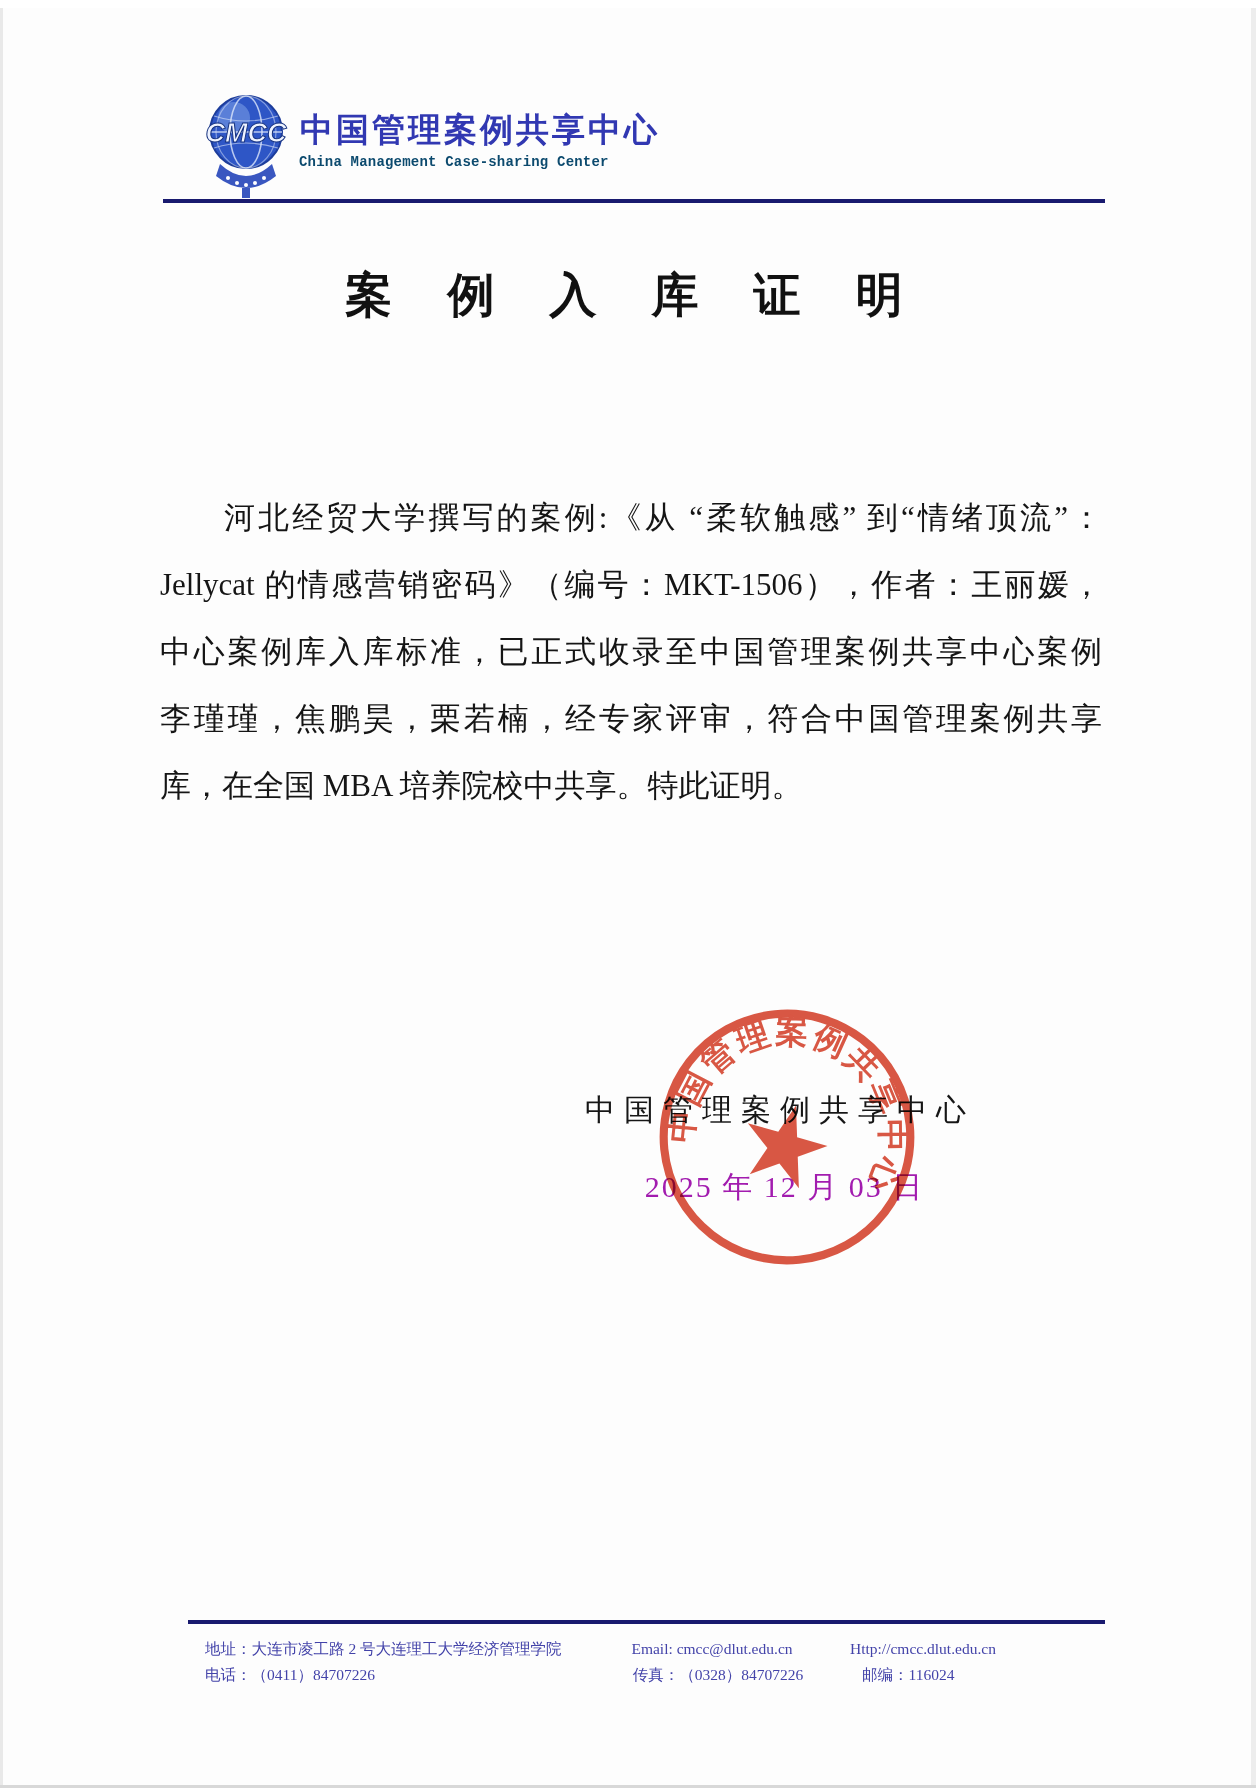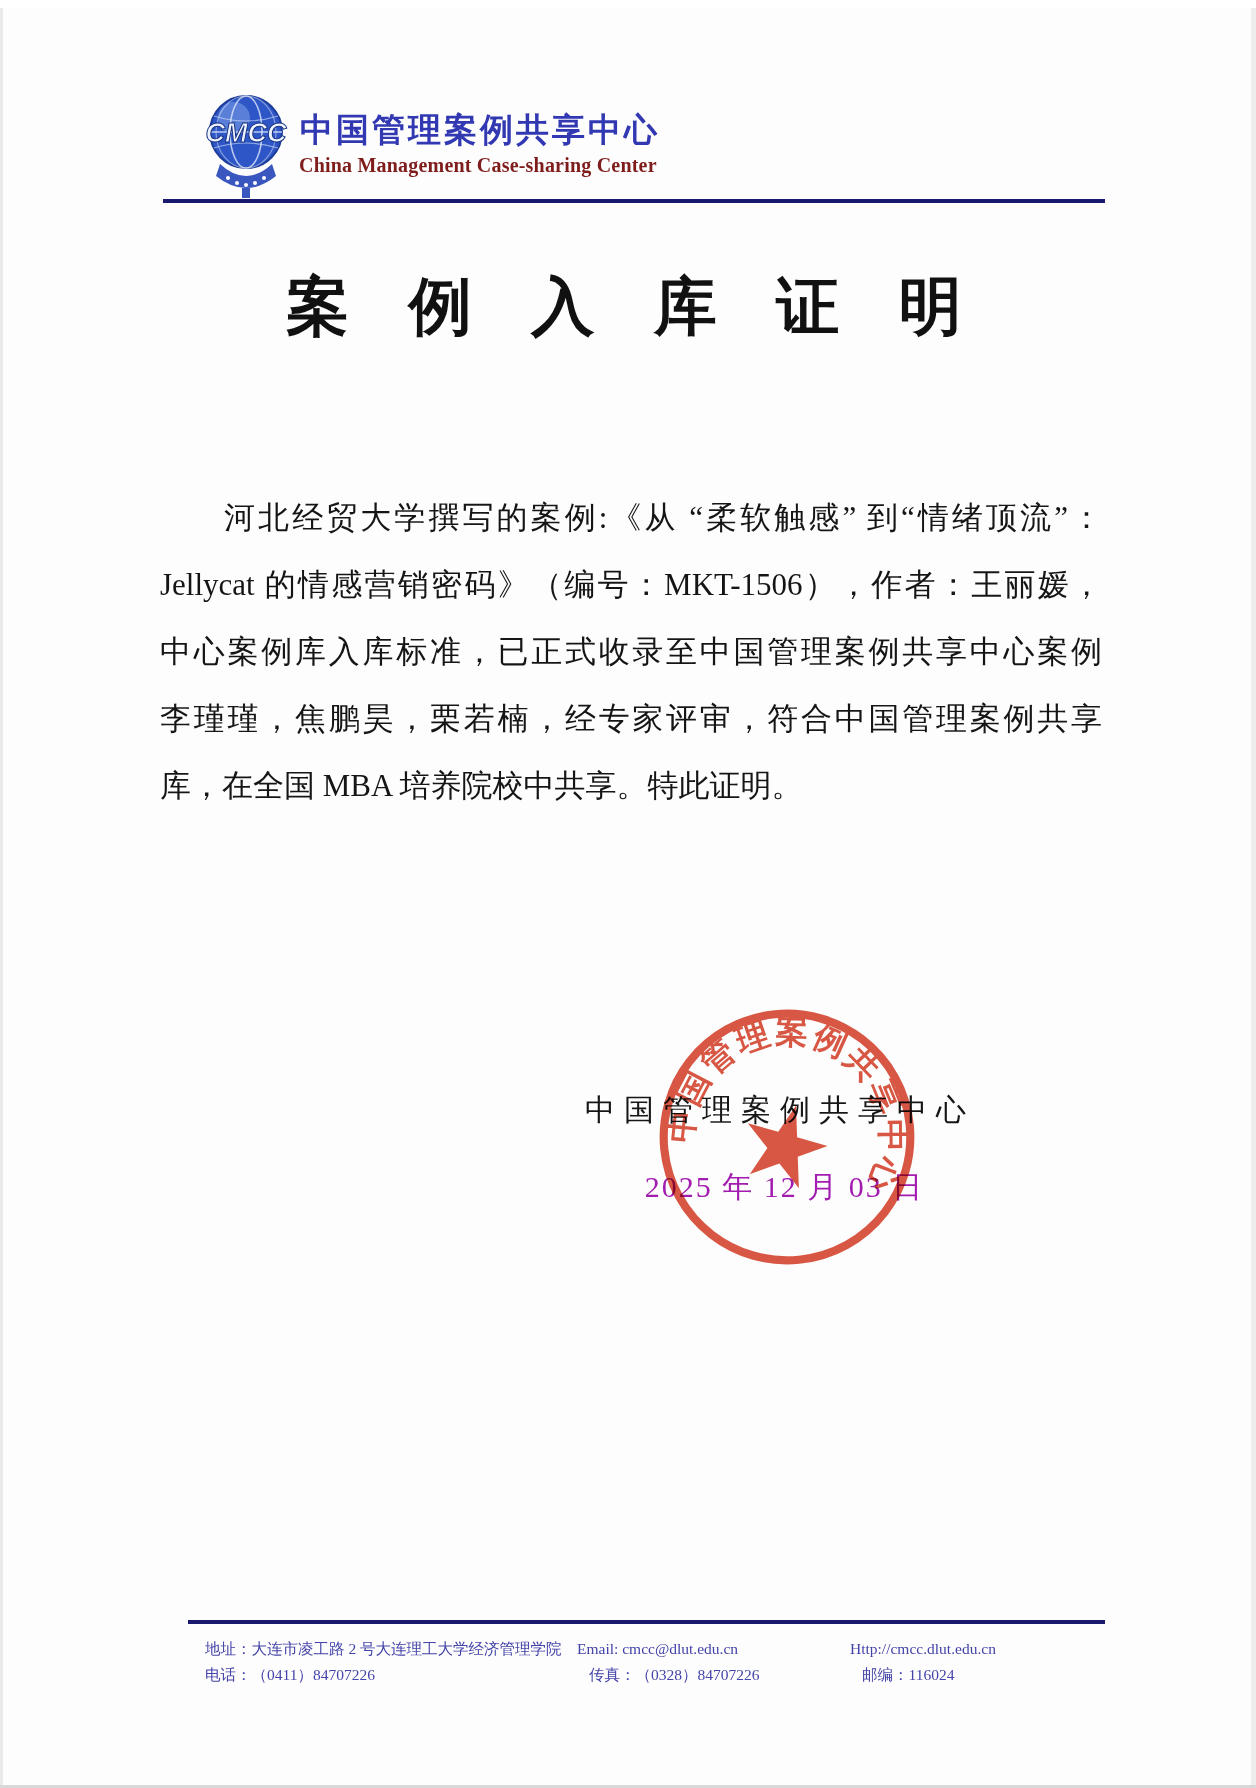--- a/index.html
+++ b/index.html
@@ -27,37 +27,37 @@
   #org-zh {
     position: absolute; left: 300px; top: 100px;
     width: 560px;
     font-size: 33px; font-weight: bold;
     color: #3138b2; letter-spacing: 3px;
     font-family: "Liberation Serif", serif;
   }
   #org-en {
     position: absolute; left: 299px; top: 146px;
     width: 560px;
-    font-size: 20px; font-weight: bold;
-    color: #7f1d1d; letter-spacing: 0.2px;
-    font-family: Liberation Serif, serif;
+    font-size: 14px; font-weight: bold;
+    color: #0c4a6e; letter-spacing: 0.2px;
+    font-family: Liberation Mono, monospace;
   }
   #header-rule {
     position: absolute; left: 163px; top: 191px;
     width: 942px; height: 4px; background: #191a6f;
   }
 
   
   #doc-title {
     position: absolute; left: 160px; top: 256px;
     width: 942px;
     text-align: center;
     font-family: "Liberation Sans", sans-serif;
     font-weight: bold;
-    font-size: 63px;
+    font-size: 47px;
     letter-spacing: 14px;
     word-spacing: 14px;
     color: #111;
   }
 
   
   #body-text {
     position: absolute; left: 160px; top: 476px;
     width: 942px;
     font-size: 31px;
@@ -98,21 +98,21 @@
     position: absolute; left: 188px; top: 1612px;
     width: 917px; height: 4px; background: #191a6f;
   }
   .fcol {
     position: absolute; top: 1628px;
     font-size: 15.5px; line-height: 26px;
     color: #4343a9;
     font-family: "Liberation Serif", serif;
   }
   #fcol-1 { left: 205px; width: 370px; }
-  #fcol-2 { left: 577px; width: 270px; }
+  #fcol-2 { left: 577px; width: 270px; text-align: center; }
   #fcol-3 { left: 850px; width: 260px; }
   #fcol-2 .frow2, #fcol-3 .frow2 { padding-left: 12px; }
 </style>
 </head>
 <body>
 
 <div id="page">
 
   <div id="edge-left" class="edge"></div>
   <div id="edge-right" class="edge"></div>

